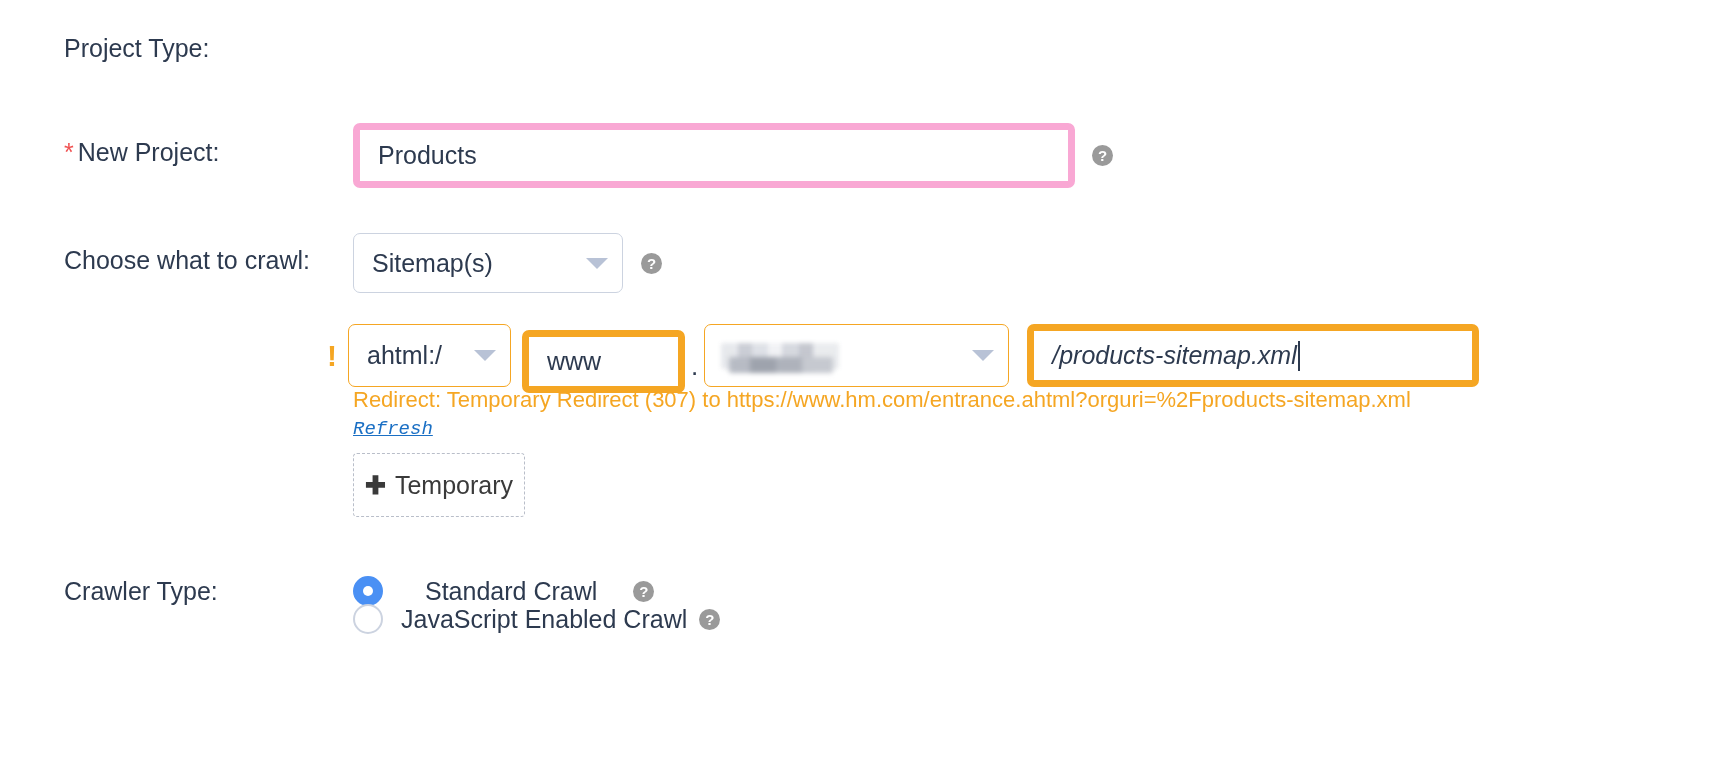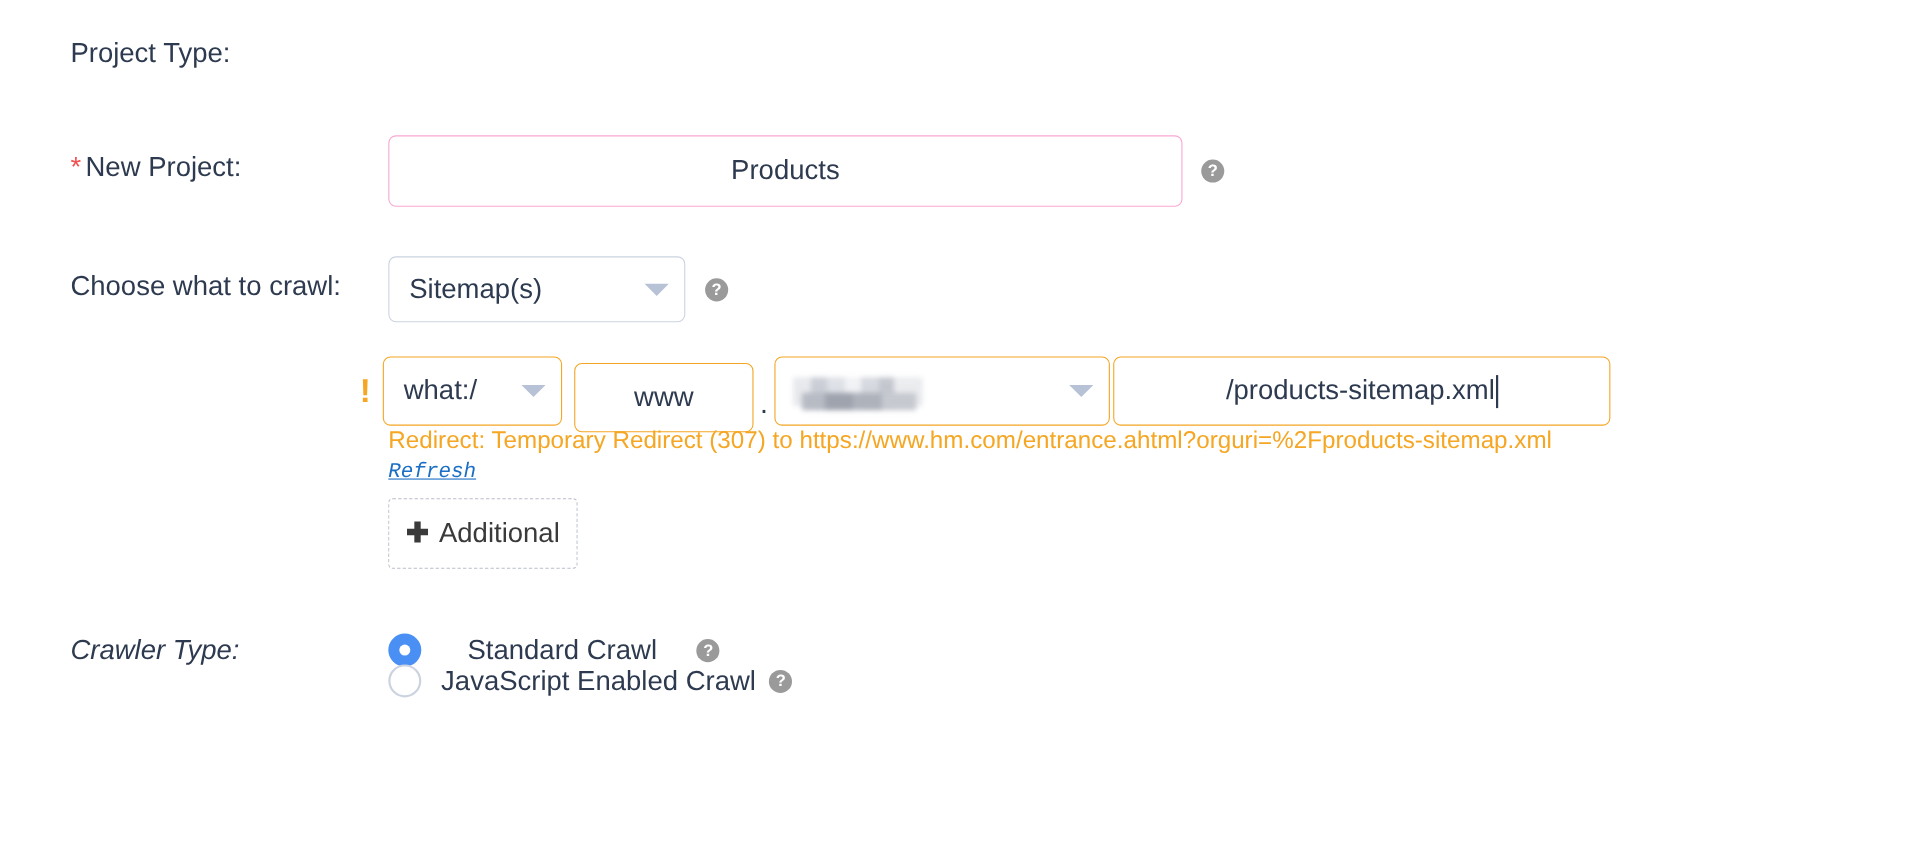--- a/index.html
+++ b/index.html
@@ -84,31 +84,30 @@
     font-weight: bold;
     font-family: "Liberation Sans", sans-serif;
     line-height: 1;
     flex: none;
     cursor: pointer;
     user-select: none;
   }
 
   
   .text-input {
-    border: 1px solid #f9a8d4;
+    border: 7px solid #f9a8d4;
     border-radius: 7px;
     background: #ffffff;
     height: 65px;
     display: flex;
     align-items: center;
     padding: 0 18px;
     color: #2d3a4f;
     font-size: 25px;
     font-family: "Liberation Sans", sans-serif;
-    justify-content: center;
   }
   .select-box {
     border: 1px solid #ccd3e0;
     border-radius: 7px;
     background: #ffffff;
     height: 60px;
     display: flex;
     align-items: center;
     justify-content: space-between;
     padding: 0 14px 0 18px;
@@ -253,57 +252,57 @@
       <span>Sitemap(s)</span>
       <span class="caret"></span>
     </div>
     <span class="help-icon" style="margin-left:18px;">?</span>
   </div>
 
   <div class="row url-row" style="left:327px; top:318px;">
     <span class="warn-bang" style="margin-right:11px;">!</span>
 
     <div class="select-box warn" style="width:163px; height:63px;">
-      <span>what:/</span>
+      <span>ahtml:/</span>
       <span class="caret"></span>
     </div>
 
     <div class="text-input warn" style="width:163px; height:63px; margin-left:11px;margin-top:12px;">
       <span>www</span>
     </div>
 
     <span class="dot-sep">.</span>
 
     <div class="select-box warn" style="width:305px; height:63px; padding-left:16px;">
       <span class="redacted-wrap">
         <span class="redacted"></span>
         <span class="band2"></span>
       </span>
       <span class="caret"></span>
     </div>
 
-    <div class="text-input warn" style="width:452px; height:63px; margin-left:3px;">
+    <div class="text-input warn" style="width:452px; height:63px; margin-left:18px;font-style:italic;">
       <span>/products-sitemap.xml</span>
         <span class="caret-bar"></span>
     </div>
   </div>
 
   <div class="row" style="left:353px; top:387px; flex-direction:column; align-items:flex-start;">
     <span class="warn-msg">Redirect: Temporary Redirect (307) to https://www.hm.com/entrance.ahtml?orguri=%2Fproducts-sitemap.xml</span>
     <span class="refresh-link" style="margin-top:6px;">Refresh</span>
   </div>
 
   <div class="row" style="left:353px; top:453px;">
     <div class="additional-btn">
       <span class="plus-glyph">✚</span>
-      <span class="additional-label">Additional</span>
-    </div>
-  </div>
-
-  <div class="row" style="left:64px; top:579px;font-style:italic;">
+      <span class="additional-label">Temporary</span>
+    </div>
+  </div>
+
+  <div class="row" style="left:64px; top:579px;">
     <span class="field-label">Crawler Type:</span>
   </div>
 
   <div class="row radio-group" style="left:353px; top:576px;gap:24px;">
     <span class="radio checked"></span>
     <span class="radio-label">Standard Crawl</span>
     <span class="help-icon" style="margin-left:12px;">?</span>
   </div>
 
   <div class="row radio-group" style="left:353px; top:604px;">

